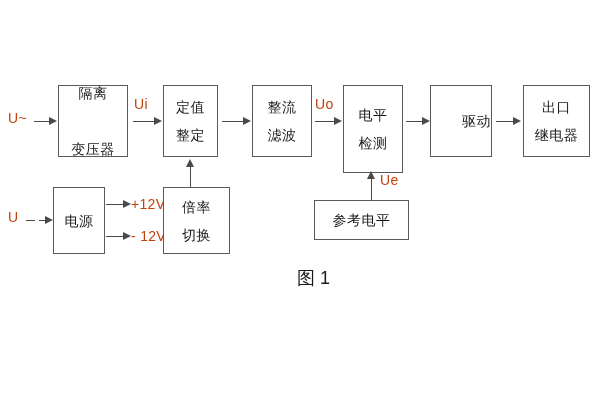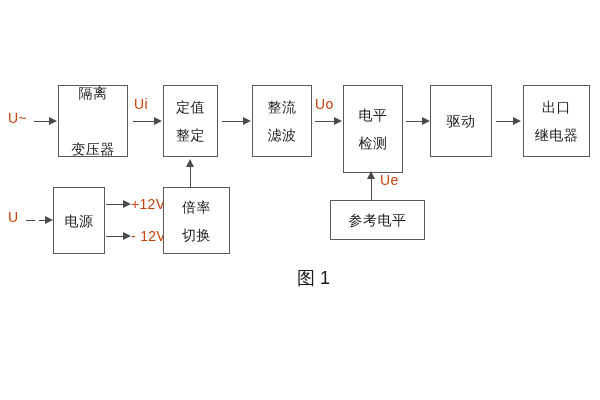--- a/index.html
+++ b/index.html
@@ -126,21 +126,21 @@
   <div class="arrow-r" style="left:334px; top:117px;"></div>
 
   <div class="box" style="left:343px; top:85px; width:60px; height:88px;">
     <span class="ln">电平</span>
     <span class="ln">检测</span>
   </div>
 
   <div class="hline" style="left:406px; top:121px; width:17px;"></div>
   <div class="arrow-r" style="left:422px; top:117px;"></div>
 
-  <div class="box single" style="left:430px; top:85px; width:62px; height:72px;">
+  <div class="box single" style="left:430px; top:85px; width:62px; height:72px;align-items:flex-end;">
     <span class="ln">驱动</span>
   </div>
 
   <div class="hline" style="left:496px; top:121px; width:18px;"></div>
   <div class="arrow-r" style="left:513px; top:117px;"></div>
 
   <div class="box" style="left:523px; top:85px; width:67px; height:72px;justify-content:center;">
     <span class="ln">出口</span>
     <span class="ln">继电器</span>
   </div>
@@ -167,19 +167,19 @@
     <span class="ln">切换</span>
   </div>
 
   <div class="vline" style="left:190px; top:166px; height:21px;"></div>
   <div class="arrow-u" style="left:186px; top:159px;"></div>
 
   <div class="vline" style="left:371px; top:178px; height:22px;"></div>
   <div class="arrow-u" style="left:367px; top:171px;"></div>
   <div class="sig" style="left:380px; top:172px;">Ue</div>
 
-  <div class="box single" style="left:330px; top:200px; width:95px; height:40px;">
+  <div class="box single" style="left:314px; top:200px; width:95px; height:40px;">
     <span class="ln">参考电平</span>
   </div>
 
   <div class="caption" style="left:297px; top:266px;">图 1</div>
 
 </div>
 
 </body></html>

